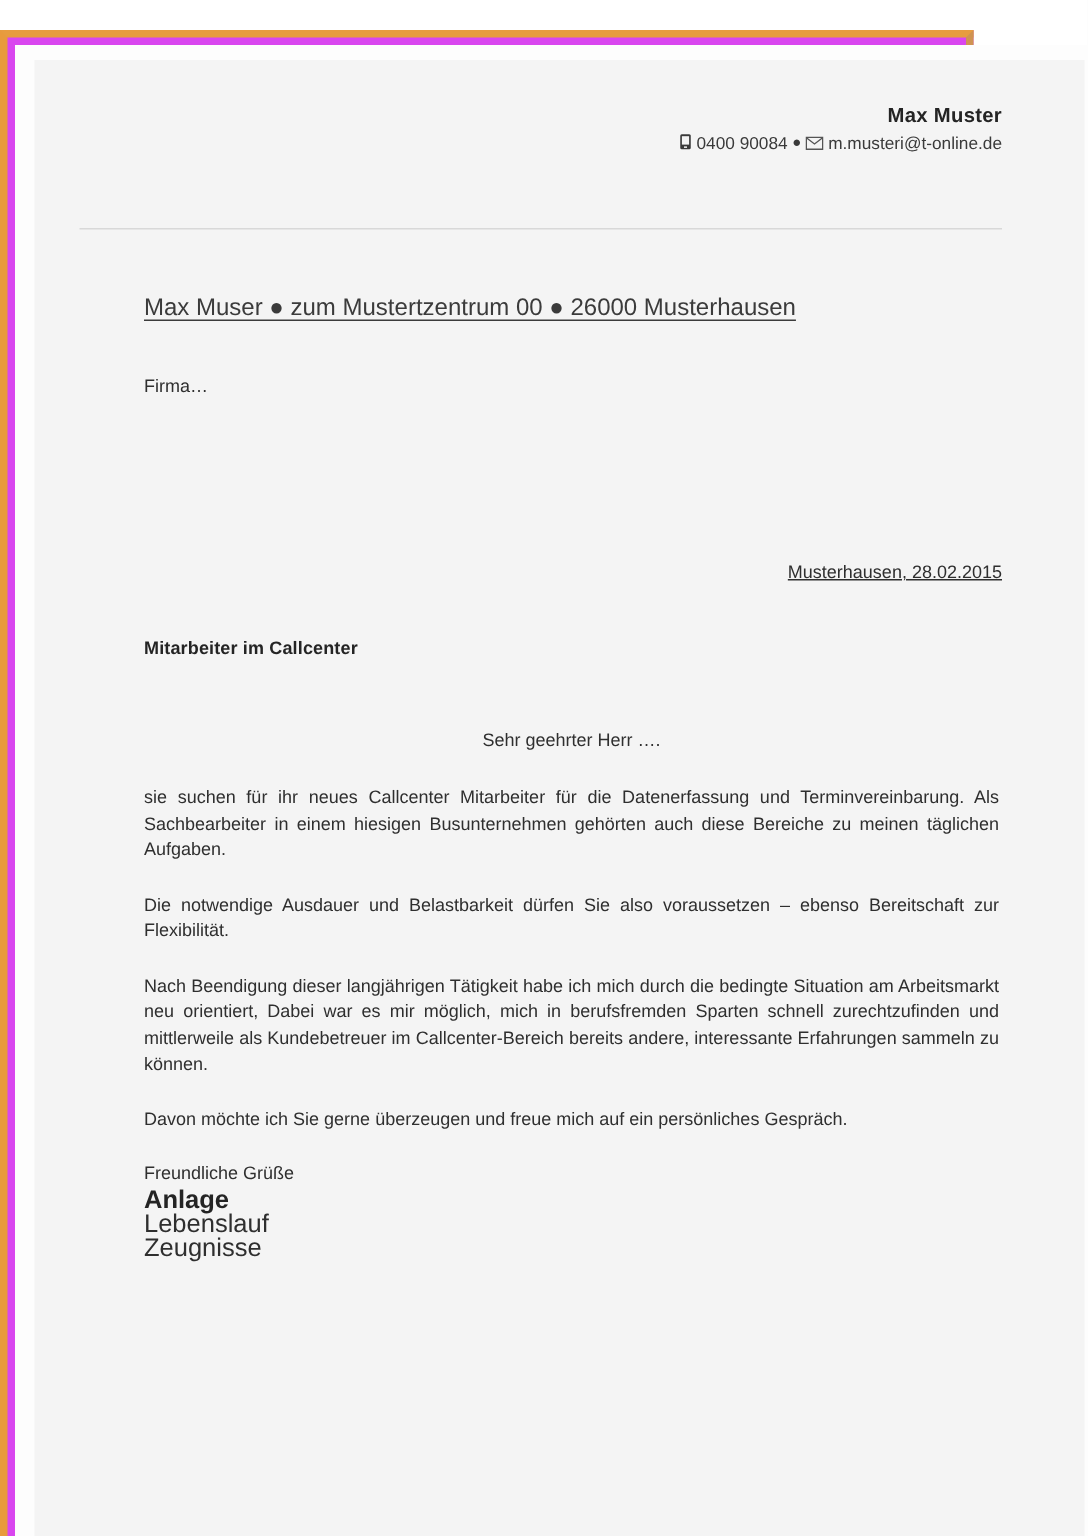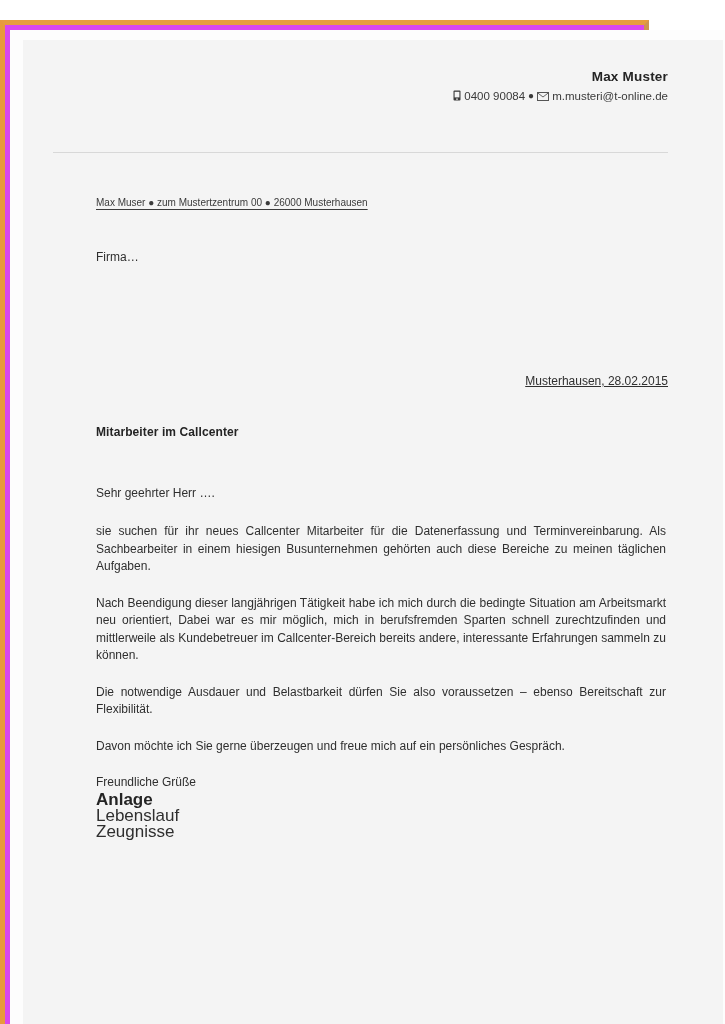--- a/index.html
+++ b/index.html
@@ -106,21 +106,21 @@
     width: 615px;
     height: 1px;
     background: #d8d8d8;
   }
 
   
   .return-address {
     position: absolute;
     left: 73px;
     top: 157px;
-    font-size: 10px;
+    font-size: 16px;
     color: #3b3b3b;
     text-decoration: underline;
     text-underline-offset: 2.5px;
     white-space: nowrap;
     text-align: right;
   }
 
   
   .recipient {
     position: absolute;
@@ -159,20 +159,21 @@
     position: absolute;
     left: 73px;
     top: 445px;
     width: 570px;
     color: #2f2f2f;
     font-size: 12px;
   }
   .salutation {
     line-height: 17px;
     margin: 0 0 21px 0;
+    text-align: center;
   }
   .para {
     margin: 0 0 19px 0;
     line-height: 17.5px;
     text-align: justify;
     text-justify: inter-word;
   }
   .para.last-close {
     margin-bottom: 19px;
   }
@@ -238,22 +239,22 @@
           <div>Firma…</div>
         </div>
 
         <div class="date-line">Musterhausen, 28.02.2015</div>
 
         <div class="subject">Mitarbeiter im Callcenter</div>
 
         <div class="body-block">
           <p class="salutation">Sehr geehrter Herr ….</p>
           <p class="para">sie suchen für ihr neues Callcenter Mitarbeiter für die Datenerfassung und Terminvereinbarung. Als Sachbearbeiter in einem hiesigen Busunternehmen gehörten auch diese Bereiche zu meinen täglichen Aufgaben.</p>
+          <p class="para">Die notwendige Ausdauer und Belastbarkeit dürfen Sie also voraussetzen – ebenso Bereitschaft zur Flexibilität.</p>
           <p class="para">Nach Beendigung dieser langjährigen Tätigkeit habe ich mich durch die bedingte Situation am Arbeitsmarkt neu orientiert,  Dabei war es mir möglich, mich in berufsfremden Sparten  schnell zurechtzufinden und mittlerweile   als Kundebetreuer im Callcenter-Bereich bereits andere, interessante Erfahrungen sammeln zu können.</p>
-          <p class="para">Die notwendige Ausdauer und Belastbarkeit dürfen Sie also voraussetzen – ebenso Bereitschaft zur Flexibilität.</p>
           <p class="para last-close">Davon möchte ich Sie gerne überzeugen und freue mich auf ein persönliches Gespräch.</p>
           <p class="closing">Freundliche Grüße</p>
         </div>
 
         <div class="enclosure">
           <div class="enclosure-title">Anlage</div>
           <div class="enclosure-item">Lebenslauf</div>
           <div class="enclosure-item">Zeugnisse</div>
         </div>
 

